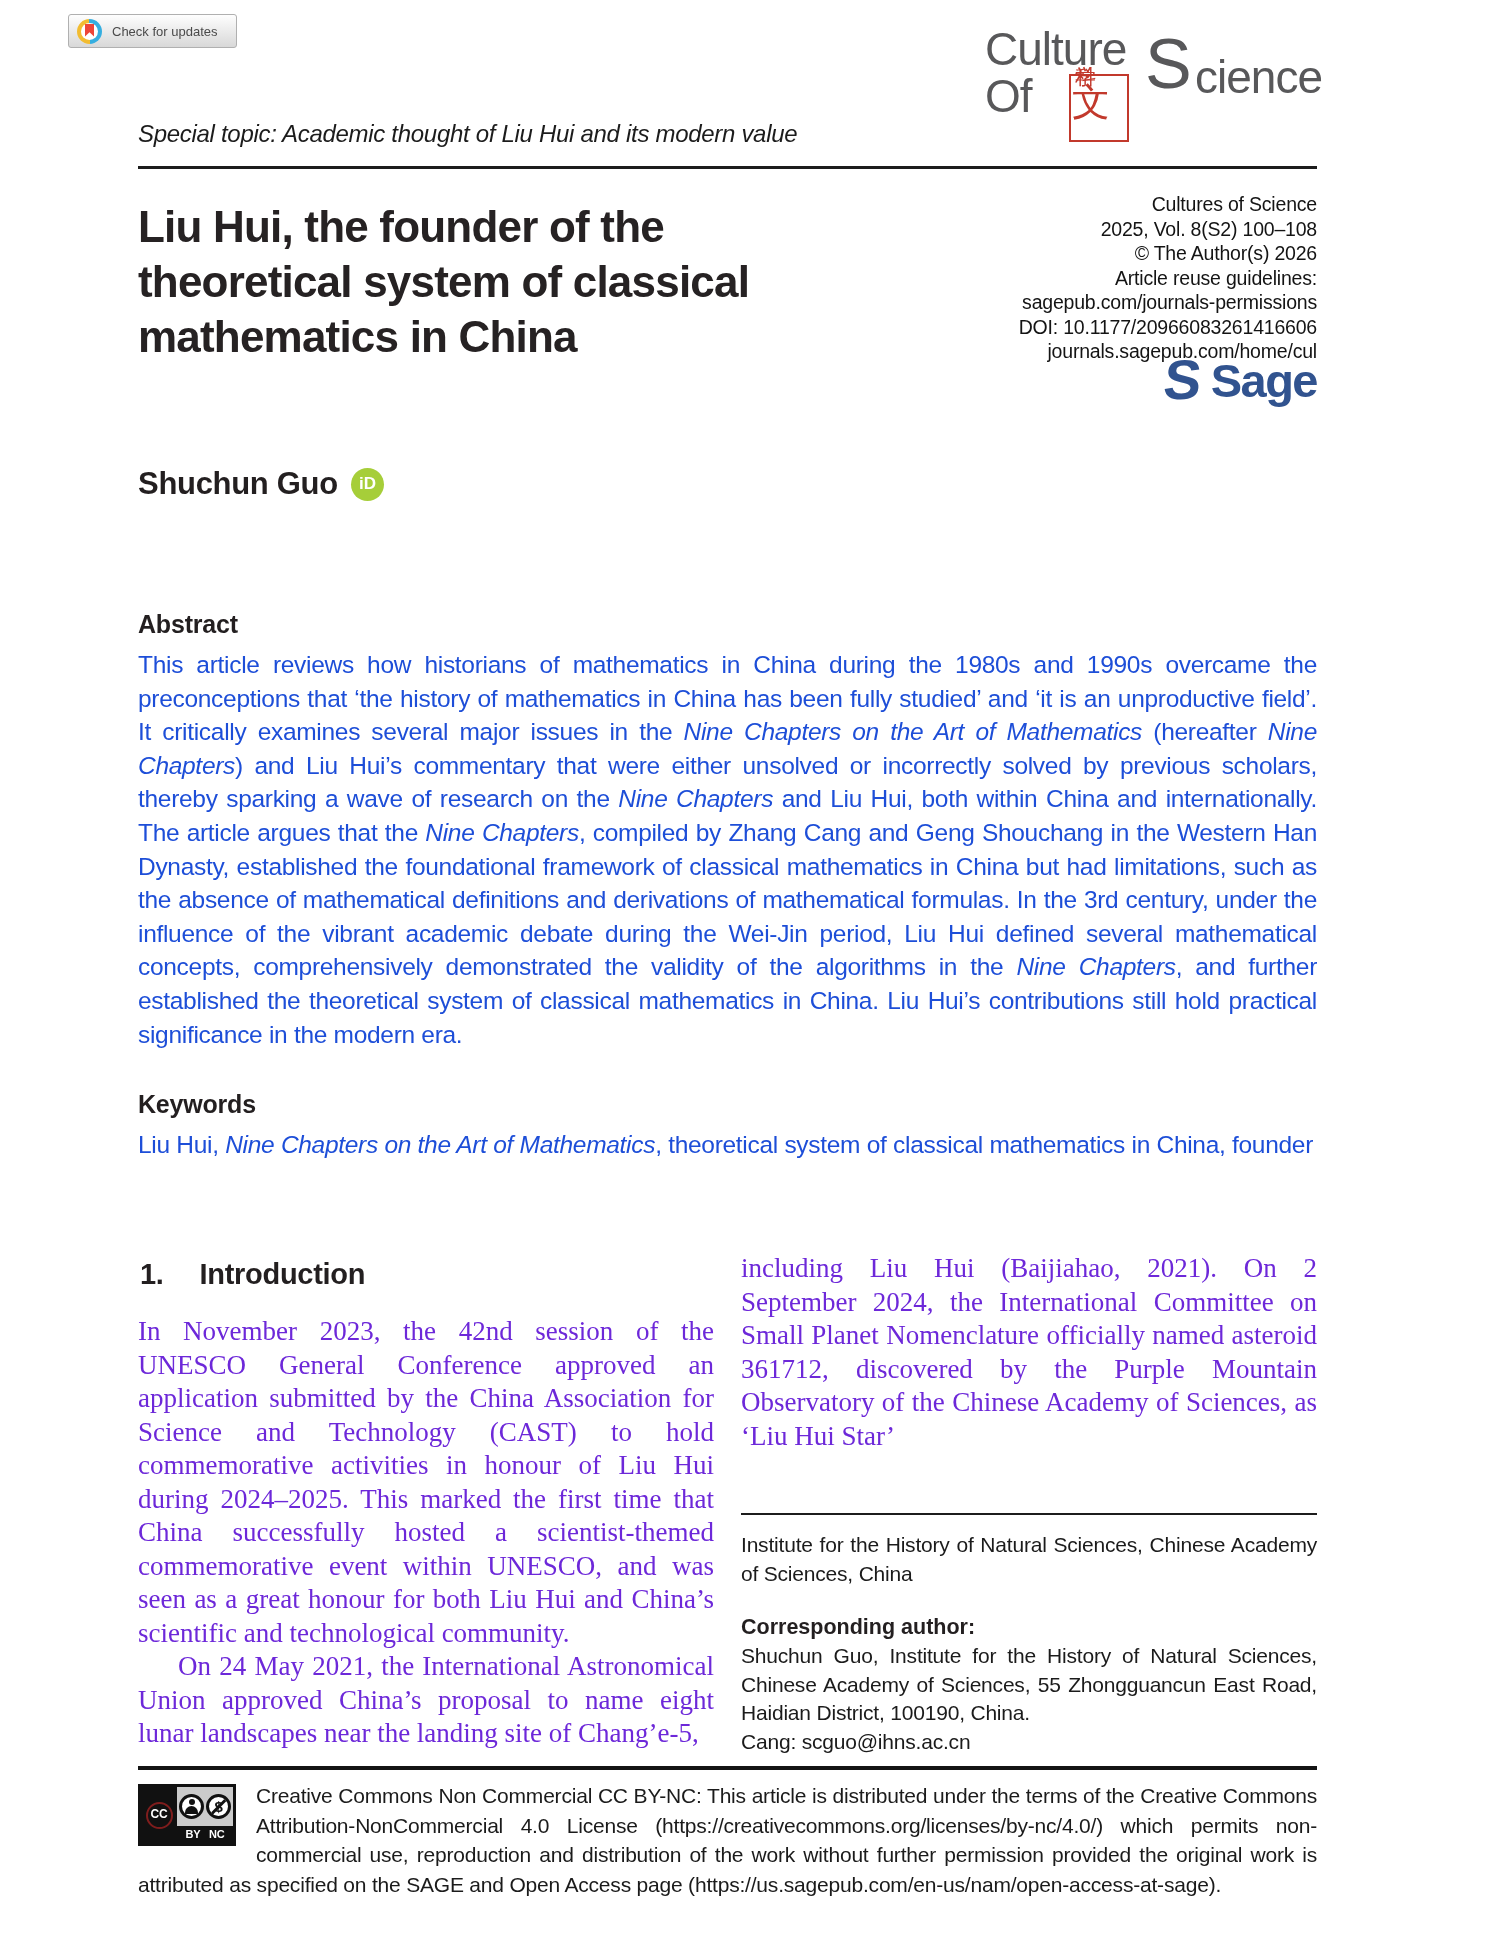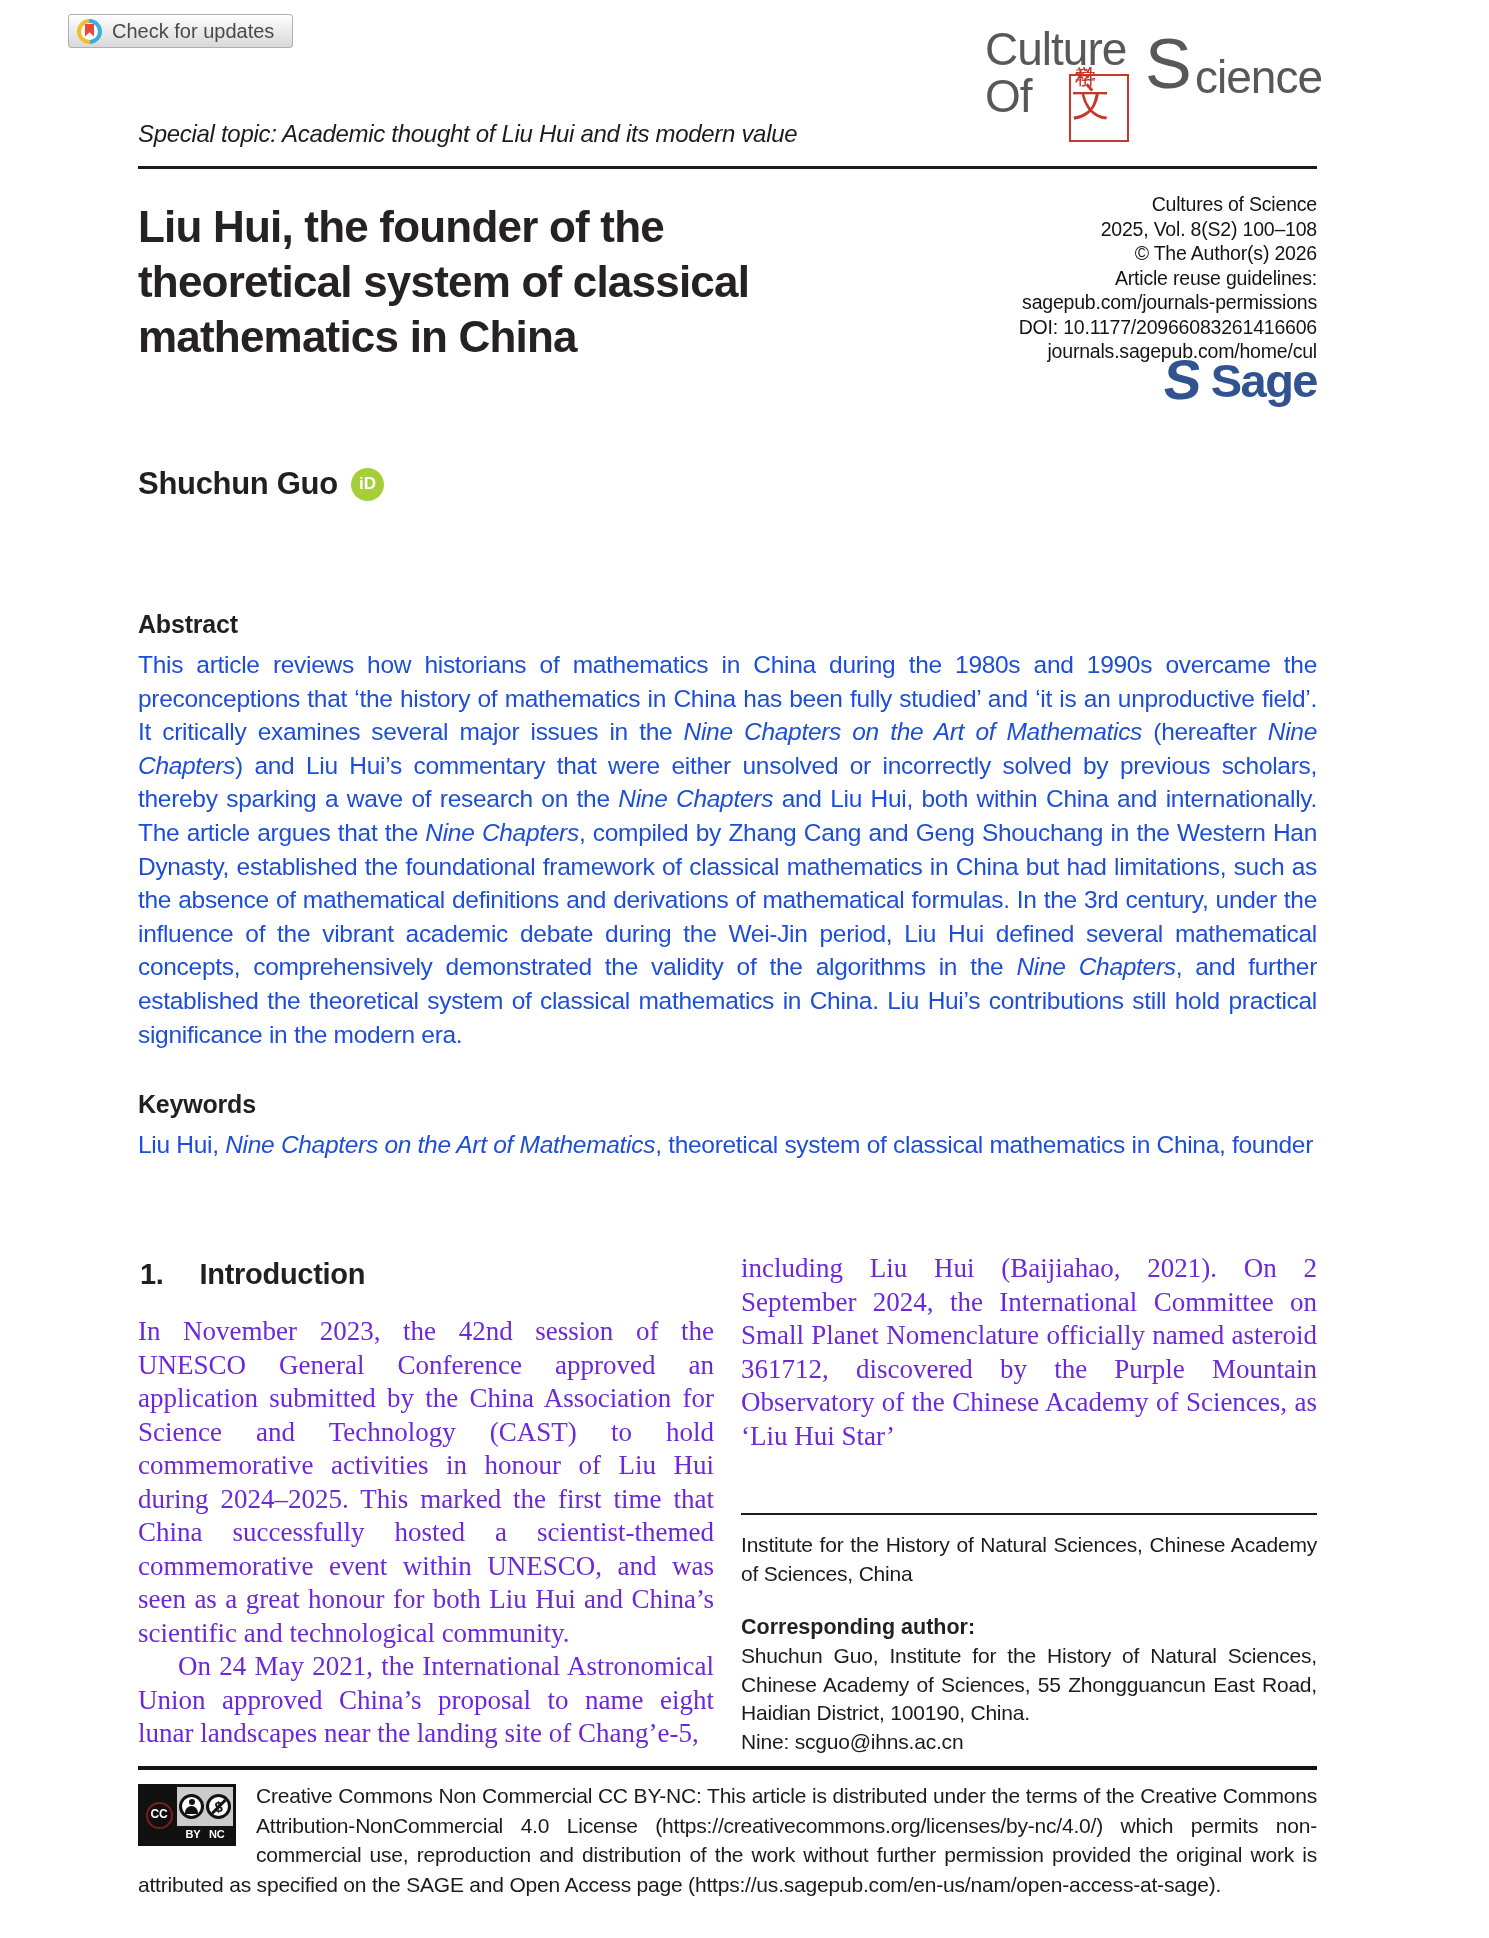--- a/index.html
+++ b/index.html
@@ -19,21 +19,21 @@
   }
   .cfu-ring {
     width:25px; height:25px; border-radius:50%;
     background:conic-gradient(#35aee0 0 50%, #f2bc31 50% 100%);
     display:flex; align-items:center; justify-content:center;
   }
   .cfu-inner { width:17px; height:17px; border-radius:50%; background:#fff;
     display:flex; align-items:flex-start; justify-content:center; }
   .cfu-bookmark { width:9px; height:13px; margin-top:1px; background:var(--crossmark-red,#ee4538);
     clip-path:polygon(0 0,100% 0,100% 100%,50% 68%,0 100%); }
-  .check-badge-label { font-size:20px; color:#4a4a4a; }
+  .check-badge-label { font-size:13px; color:#4a4a4a; }
 
   
   .logo { position:absolute; top:22px; right:172px; width:332px; height:122px; color:#58585a; }
   .logo span { position:absolute; font-weight:500; letter-spacing:-1px; }
   .logo-culture { top:0; left:0; font-size:46px; }
   .logo-bigs   { top:2px; left:160px; font-size:70px; }
   .logo-of     { top:47px; left:0; font-size:46px; }
   .logo-cience { top:28px; left:210px; font-size:46px; }
   .logo-seal {
     position:absolute; top:52px; left:84px; width:60px; height:68px;
@@ -180,21 +180,21 @@
 
     <div class="col">
       <div class="body-par">including Liu Hui (Baijiahao, 2021). On 2 September 2024, the International Committee on Small Planet Nomenclature officially named asteroid 361712, discovered by the Purple Mountain Observatory of the Chinese Academy of Sciences, as ‘Liu Hui Star’</div>
 
       <div class="footnote">
         <div class="footnote-rule"></div>
         <div class="fn-text">Institute for the History of Natural Sciences, Chinese Academy of Sciences, China</div>
         <div class="corresponding">
           <div class="corresponding-label">Corresponding author:</div>
           <div class="fn-text">Shuchun Guo, Institute for the History of Natural Sciences, Chinese Academy of Sciences, 55 Zhongguancun East Road, Haidian District, 100190, China.</div>
-          <div class="fn-text"><span>Nine: </span><span>scguo@ihns.ac.cn</span></div>
+          <div class="fn-text"><span>Cang: </span><span>scguo@ihns.ac.cn</span></div>
         </div>
       </div>
     </div>
   </div>
 
   <div class="cc-footer">
     <div class="cc-rule"></div>
     <div class="cc-body">
       <span class="cc-badge">
         <span class="cc-badge-left">

